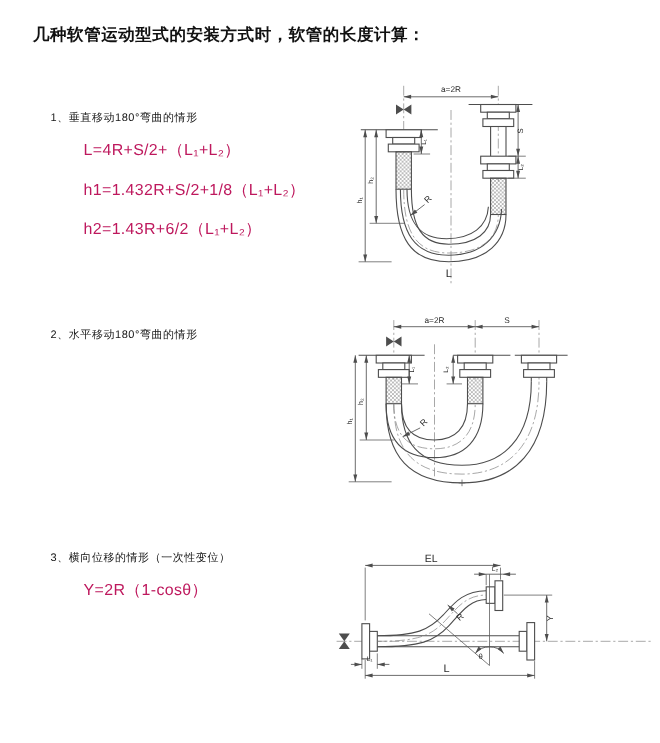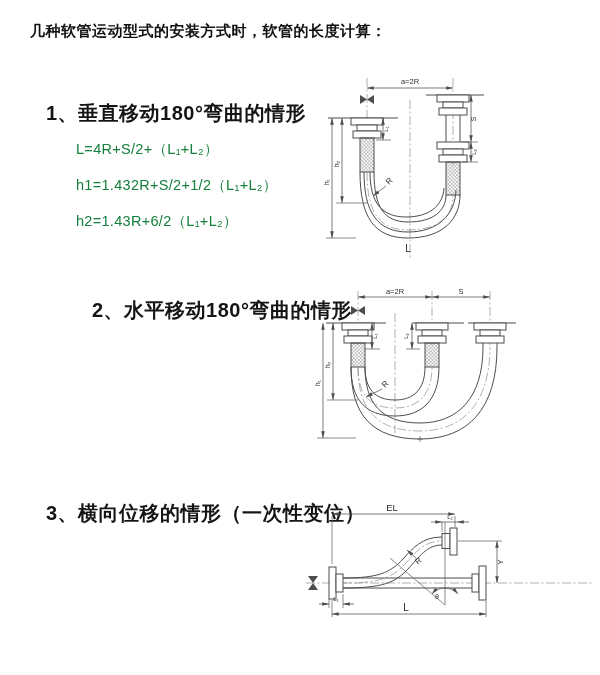--- a/index.html
+++ b/index.html
@@ -10,24 +10,24 @@
     color:#1f1f1f;
     position:relative;
     overflow:hidden;
   }
   .abs{position:absolute;}
   .page-title{
     left:30px;top:22px;
     font-size:15px;font-weight:600;letter-spacing:0.5px;color:#111;
   }
   .section{left:46px;}
-  .sec-heading{font-size:20px;font-weight:700;color:#151515;letter-spacing:0.5px;}
+  .sec-heading{font-size:10px;font-weight:400;color:#151515;letter-spacing:0.5px;}
   .formulas{margin:13px 0 0 30px;}
   .formula{
-    font-size:14.5px;color:#15803d;margin-bottom:17px;
+    font-size:14.5px;color:#be185d;margin-bottom:17px;
     letter-spacing:0.3px;white-space:nowrap;
   }
   
   svg{position:absolute;overflow:visible;}
   .ln{stroke:#4d4d4d;stroke-width:1;fill:none;}
   .thin{stroke:#5a5a5a;stroke-width:0.7;fill:none;}
   .dim{stroke:#4d4d4d;stroke-width:0.75;fill:none;}
   .cl{stroke:#7a7a7a;stroke-width:0.6;fill:none;stroke-dasharray:9 2.5 2 2.5;}
   .fit{fill:#ffffff;stroke:#4d4d4d;stroke-width:1;}
   .hose{fill:url(#hatch);stroke:#4d4d4d;stroke-width:1;}
@@ -47,32 +47,33 @@
     </pattern>
   </defs>
 </svg>
 
 <div class="abs page-title">几种软管运动型式的安装方式时，软管的长度计算：</div>
 
 <div class="abs section" style="top:100px;">
   <div class="sec-heading">1、垂直移动180°弯曲的情形</div>
   <div class="formulas">
     <div class="formula">L=4R+S/2+（L₁+L₂）</div>
-    <div class="formula">h1=1.432R+S/2+1/2（L₁+L₂）</div>
+    <div class="formula">h1=1.432R+S/2+1/8（L₁+L₂）</div>
     <div class="formula">h2=1.43R+6/2（L₁+L₂）</div>
   </div>
 </div>
 
-<div class="abs section" style="top:297px;margin-left:46px;">
+<div class="abs section" style="top:297px;">
   <div class="sec-heading">2、水平移动180°弯曲的情形</div>
 </div>
 
 <div class="abs section" style="top:500px;">
   <div class="sec-heading">3、横向位移的情形（一次性变位）</div>
   <div class="formulas">
+    <div class="formula">Y=2R（1-cosθ）</div>
   </div>
 </div>
 
 <svg style="left:310px;top:70px;" width="285" height="195" viewBox="0 0 285 195">
 
   <g>
     <line class="cl" x1="57" y1="8" x2="57" y2="70"></line>
     <line class="cl" x1="143" y1="8" x2="143" y2="95"></line>
     <line class="cl" x1="100" y1="30" x2="100" y2="190"></line>
   </g>

